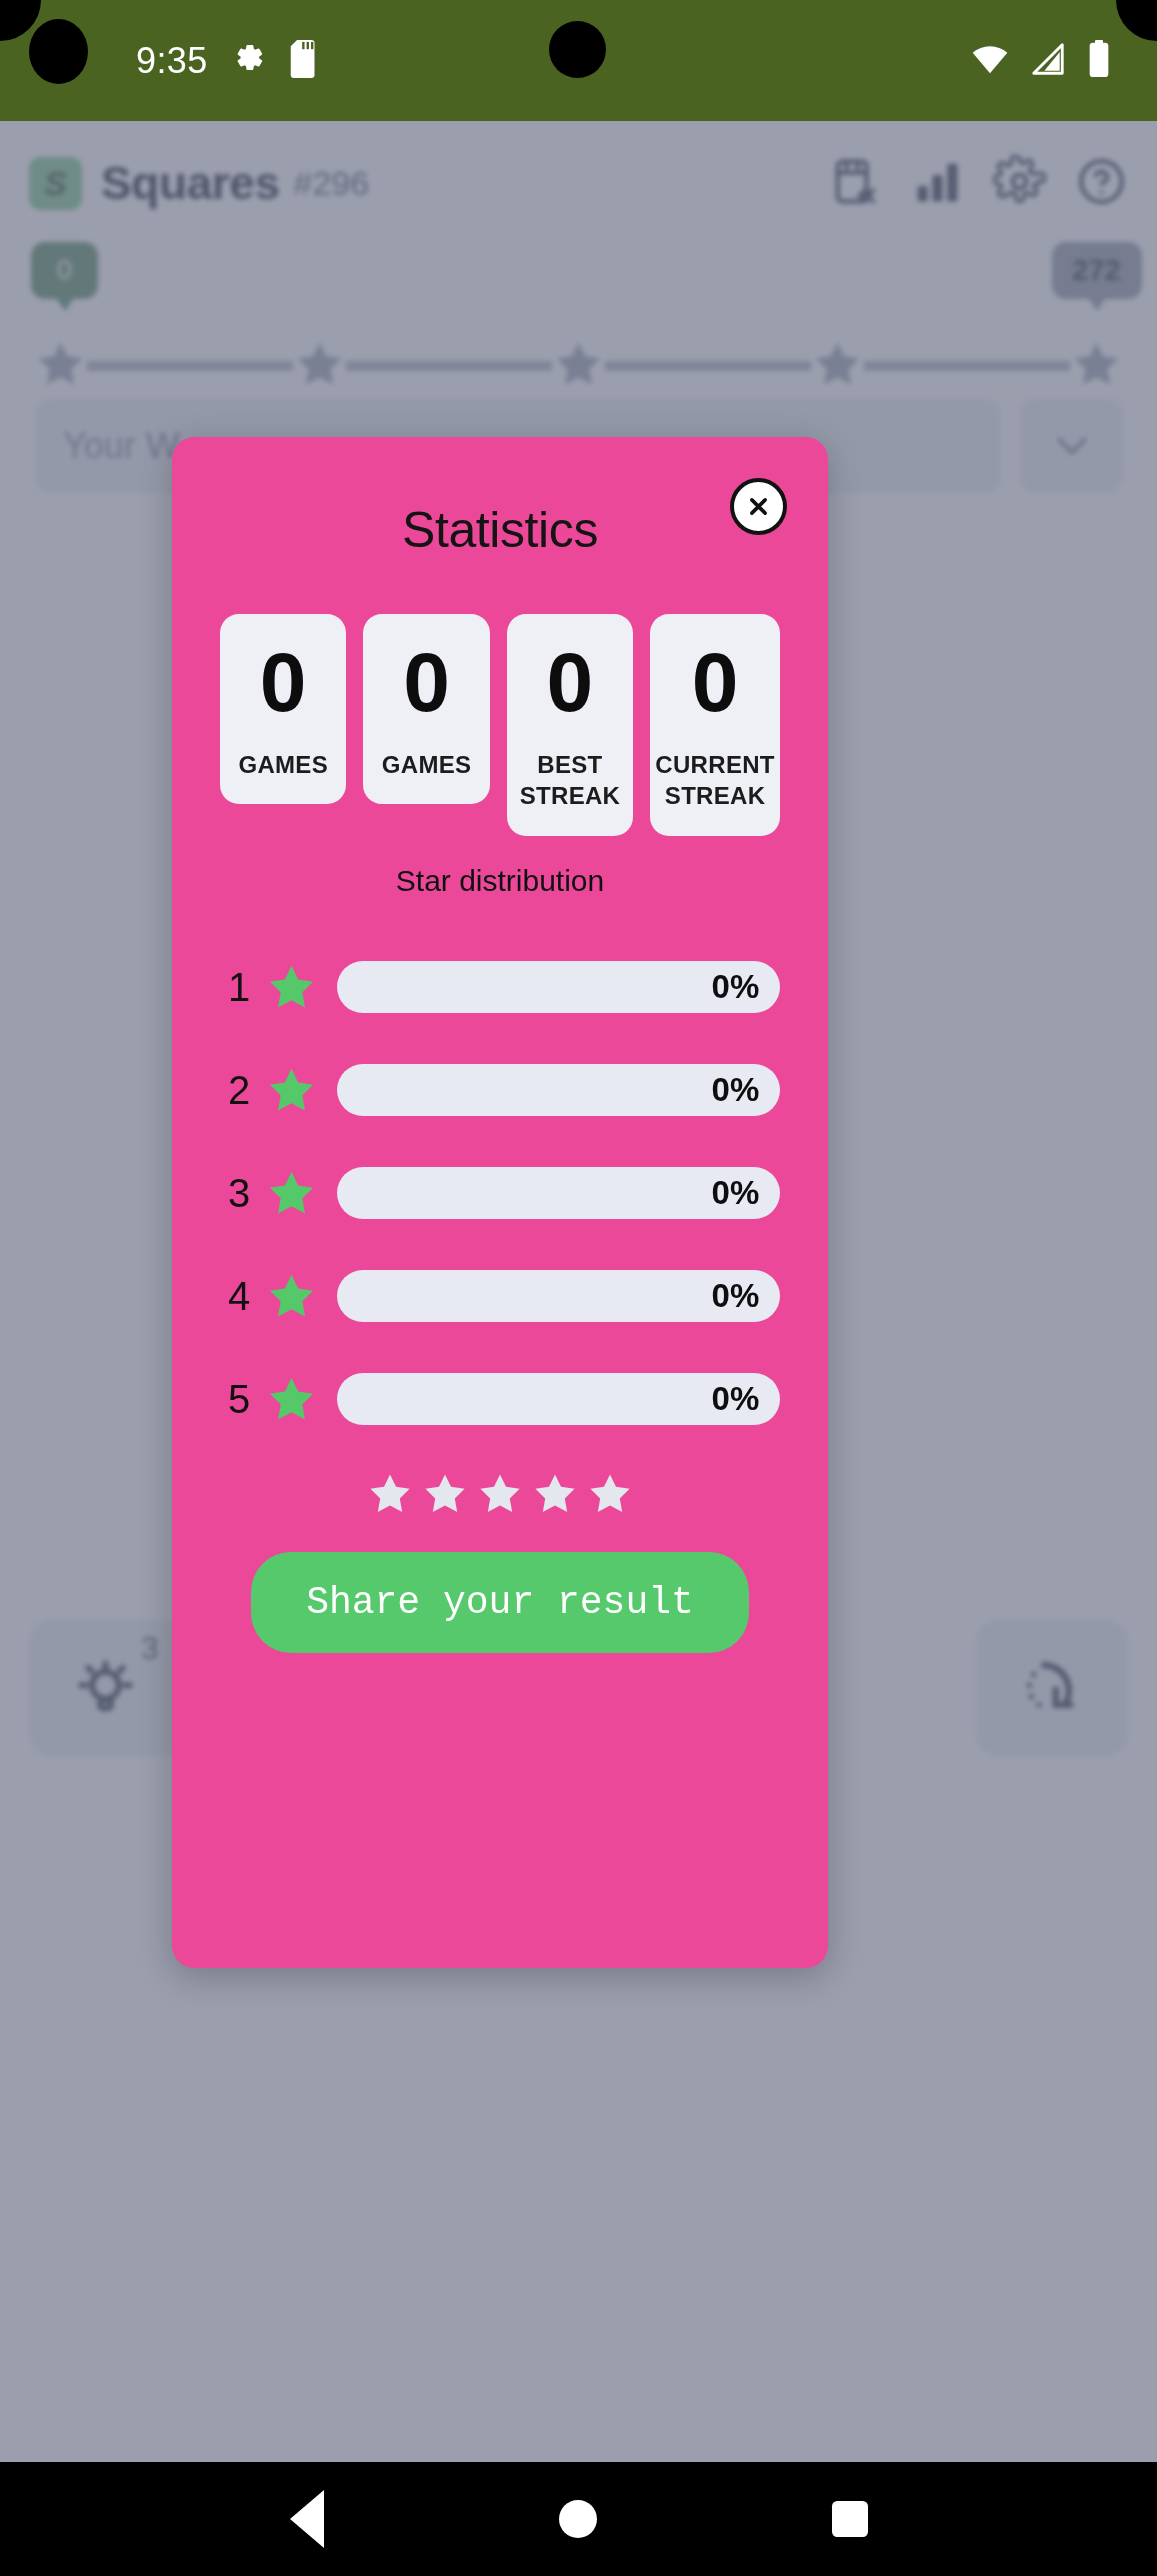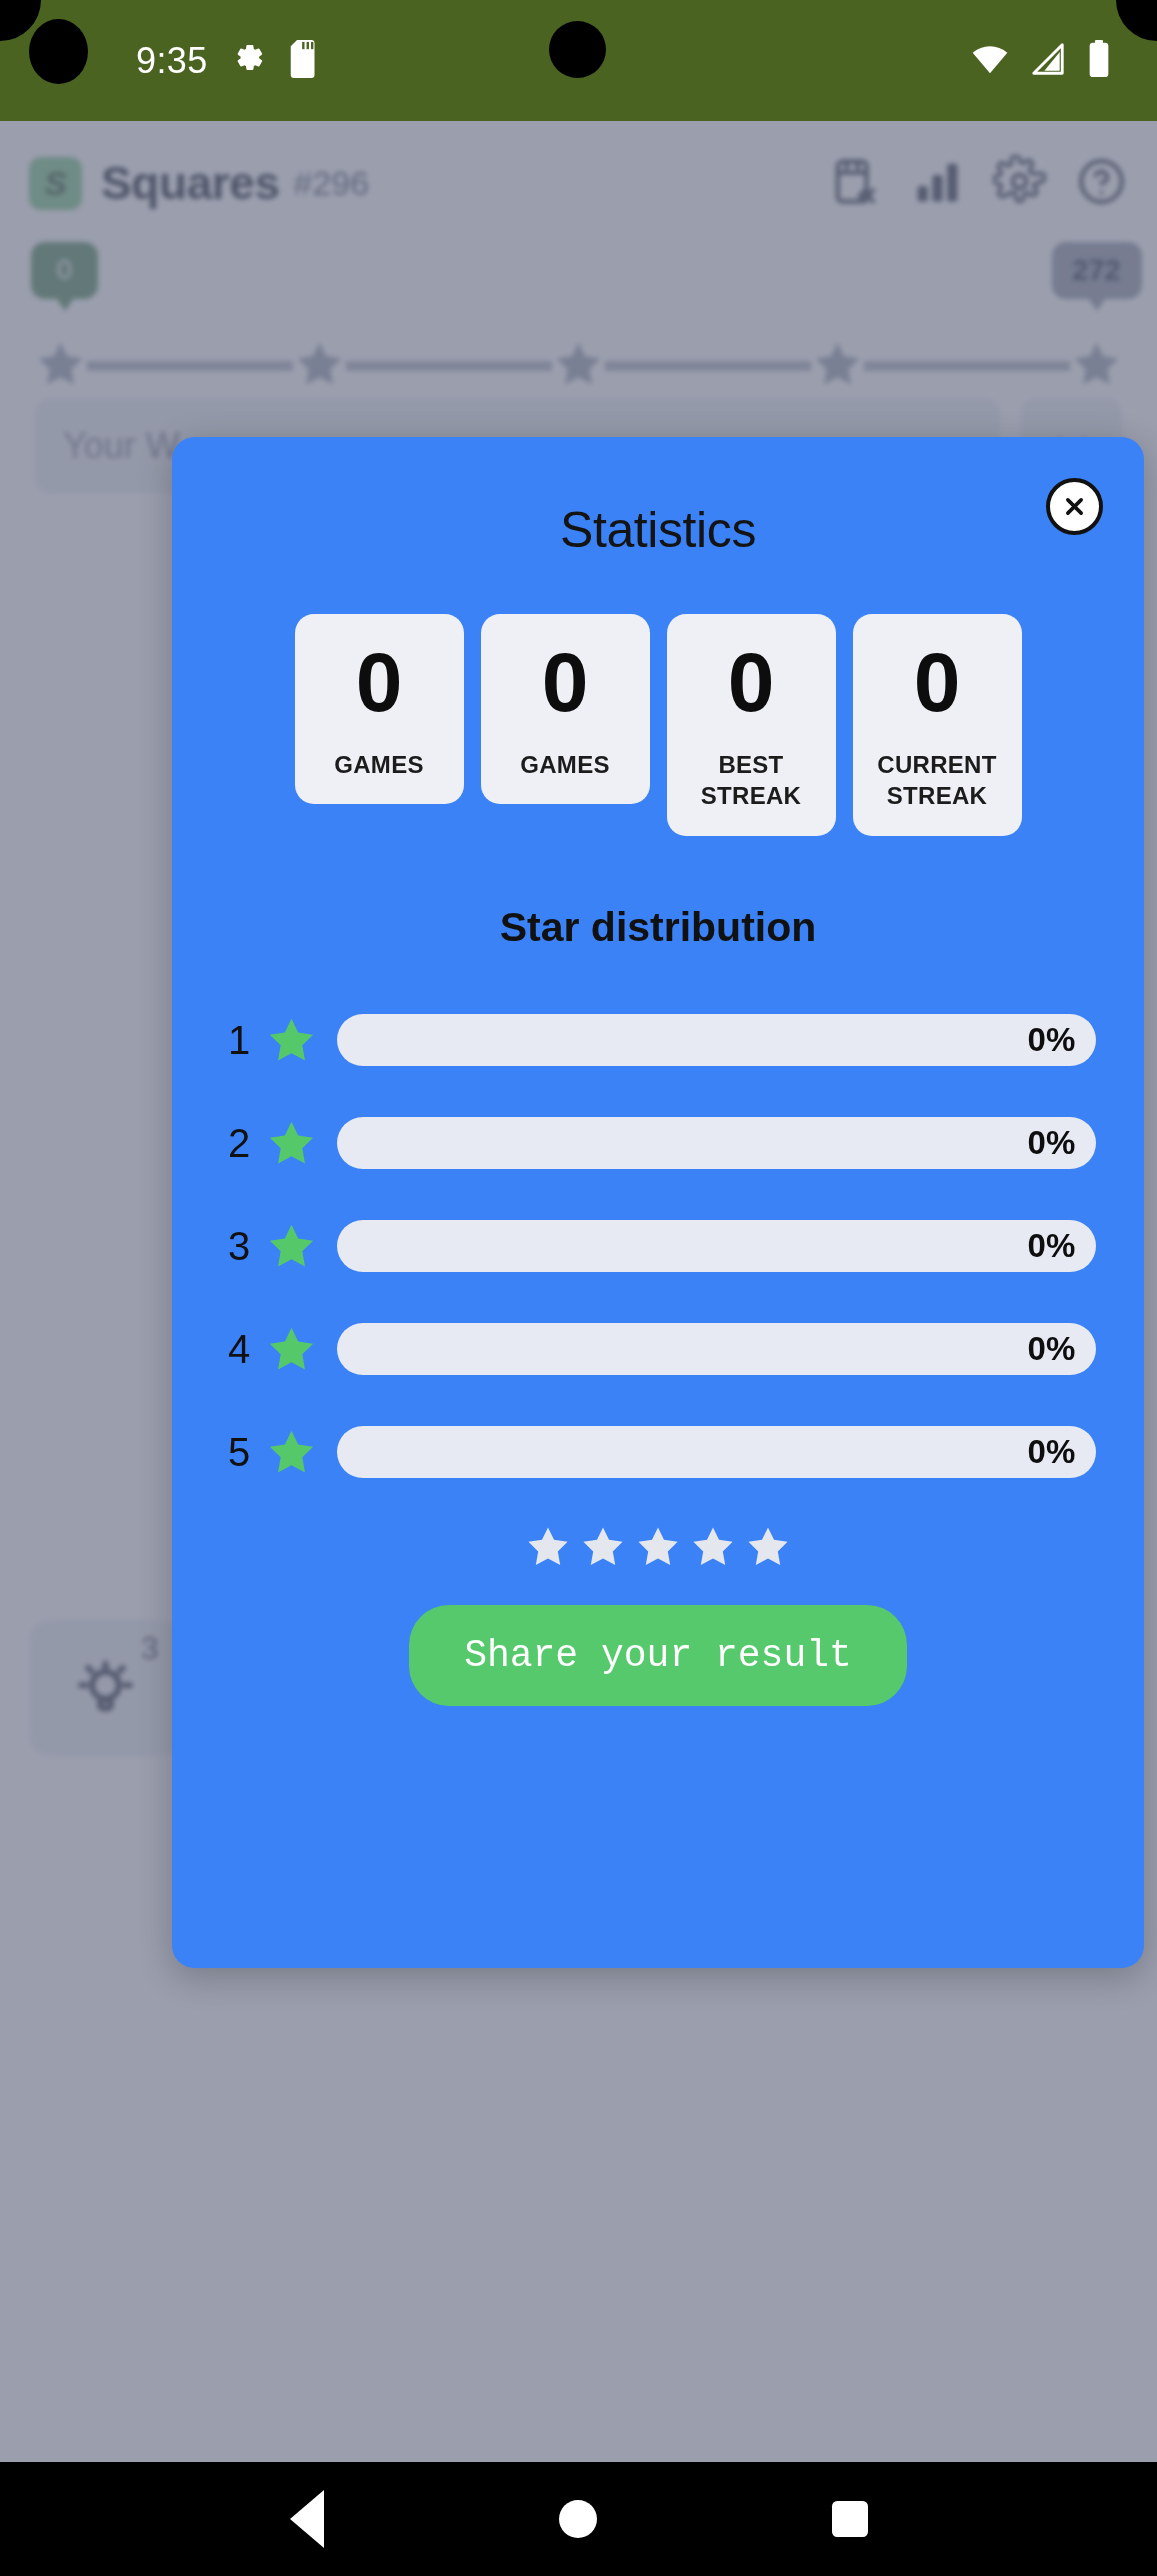--- a/index.html
+++ b/index.html
@@ -117,22 +117,22 @@
 
   
   .scrim{
     position:absolute; top:121px; left:0; width:1157px; height:2462px;
     background:rgba(92,99,122,0.62);
     backdrop-filter:blur(2.6px);
     z-index:10;
   }
   .modal{
     position:absolute; z-index:20;
-    left:172px; top:437px; width:972px; height:1531px;
-    background:#3b82f6; border-radius:22.4px;
+    left:172px; top:437px; width:656px; height:1531px;
+    background:#ec4899; border-radius:22.4px;
     box-shadow:0 8.6px 34px rgba(0,0,0,0.22);
     padding:0 48px;
   }
   .close-btn{
     position:absolute; right:41px; top:41px;
     width:57px; height:57px; border-radius:50%;
     border:4.3px solid #111; background:#fff;
     display:flex; align-items:center; justify-content:center;
     cursor:pointer;
   }
@@ -151,22 +151,22 @@
     padding:24px 5.2px 24px 5.2px;
   }
   .stat-card.tall{ padding-bottom:24px; }
   .stat-value{ font-size:84px; font-weight:bold; color:#0d0d0d; line-height:1.05; }
   .stat-label{
     margin-top:22.4px; font-size:24px; color:#1c1c1c; text-align:center;
     line-height:1.32; letter-spacing:0.3px;font-weight:bold;
   }
 
   .dist-title{
-    text-align:center; margin-top:68px;
-    font-size:41px; font-weight:bold; color:#111;
+    text-align:center; margin-top:28px;
+    font-size:30px; font-weight:normal; color:#111;
   }
   .dist-list{ margin-top:38px; }
   .dist-row{
     display:flex; align-items:center; gap:0;
     height:103px;
   }
   .dist-num{
     width:38px; font-size:40px; color:#111; text-align:center;
   }
   .dist-star{ width:67px; display:flex; justify-content:center; }

